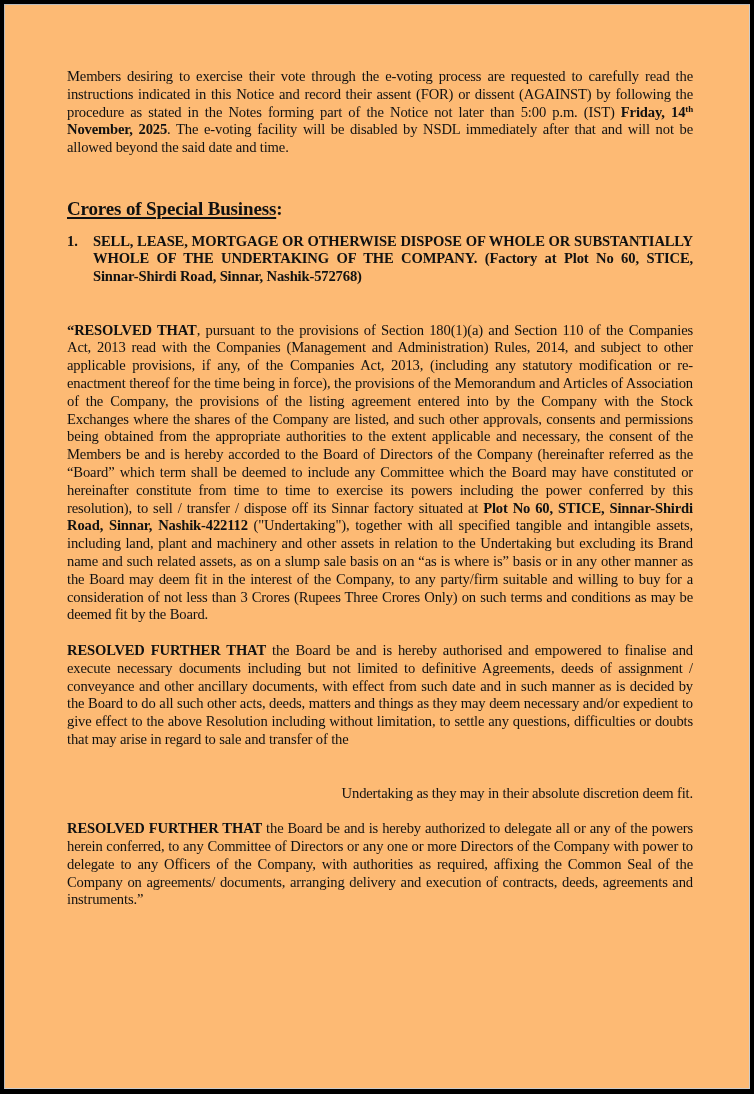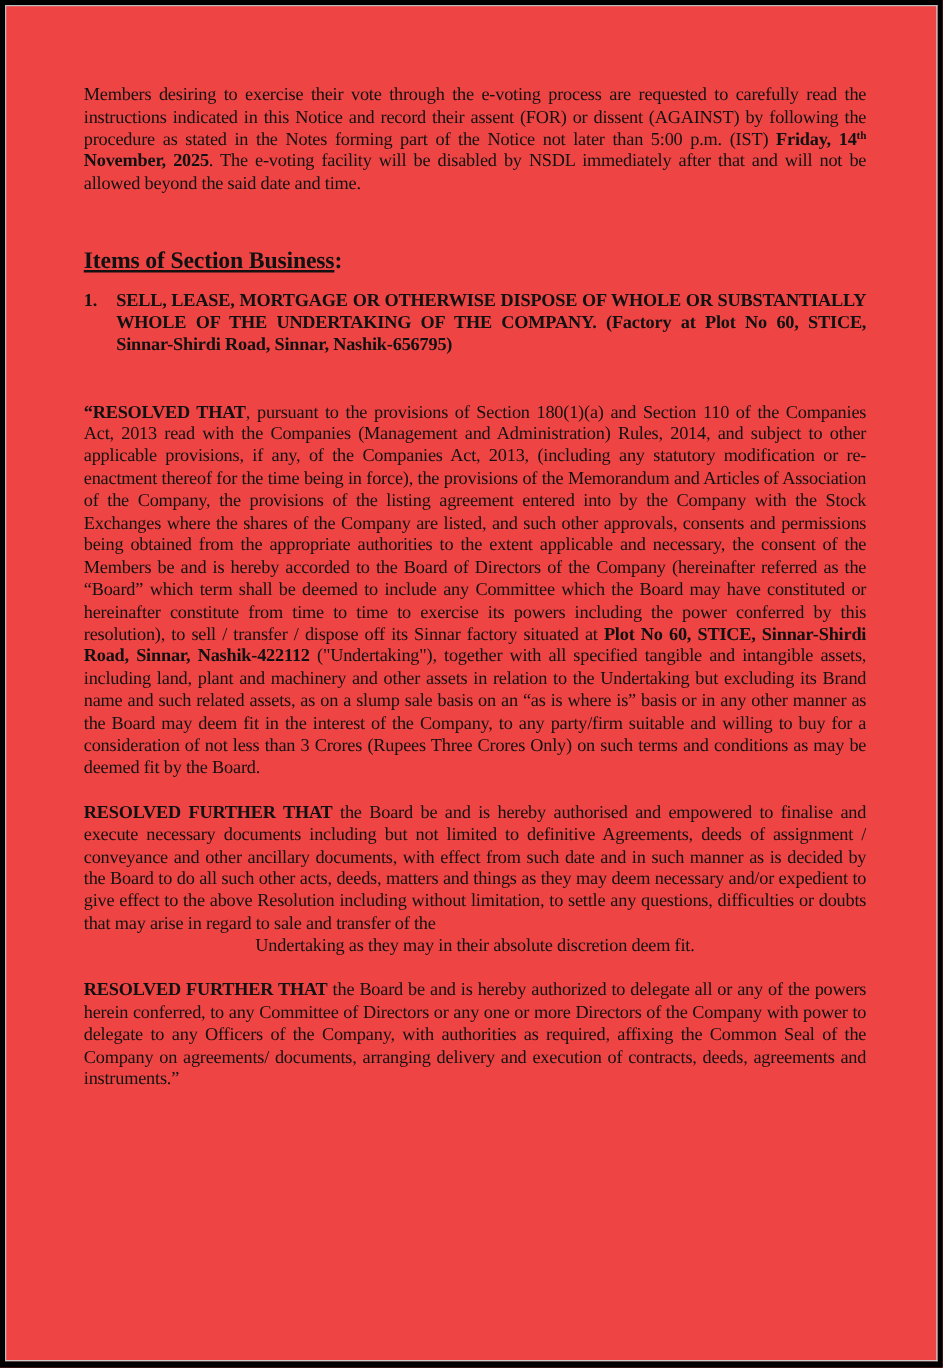--- a/index.html
+++ b/index.html
@@ -1,55 +1,55 @@
 <!DOCTYPE html>
 <html><head>
 <meta charset="utf-8">
 <style>
   html, body { margin: 0; padding: 0; background: #000; }
   body { width: 754px; height: 1094px; overflow: hidden; position: relative; }
   .page {
     position: absolute; left: 4px; top: 4px; width: 746px; height: 1085px;
-    background: #ef4444; box-sizing: border-box;
+    background: #fdba74; box-sizing: border-box;
     border-left: 1px solid #bbb; border-top: 1px solid #bbb; border-right: 1px solid #ccc; border-bottom: 1px solid #ccc;
   }
   .content {
     position: absolute; left: 62px; top: 63px; width: 626px;
     font-family: "Liberation Serif", serif; font-size: 14.6px; line-height: 17.8px;
     color: #111; text-align: justify; letter-spacing: -0.15px;
   }
   p { margin: 0; }
   .gap { height: 17.8px; }
   b { font-weight: bold; }
   sup { font-size: 9px; line-height: 0; vertical-align: 5px; font-weight: bold; }
   .heading { font-size: 19px; font-weight: bold; line-height: 24px; margin-top: 4px; margin-bottom: 0; }
   .heading u { text-decoration: underline; text-decoration-thickness: 1.5px; text-underline-offset: 2px; }
   .item { display: flex; margin-top: 12px; }
   .item-num { width: 26px; flex: 0 0 26px; font-weight: bold; }
   .item-body { flex: 1; font-weight: bold; }
-  .last-line { text-align: center; }
+  .last-line { text-align: right; margin-top: 36px; }
 </style>
 </head>
 <body>
 
 <div class="page">
   <div class="content">
 
     <p><span>Members desiring to exercise their vote through the e-voting process are requested to carefully read the instructions indicated in this Notice and record their assent (FOR) or dissent (AGAINST) by following the procedure as stated in the Notes forming part of the Notice not later than 5:00 p.m. (IST) </span><b><span>Friday, 14</span><sup>th</sup><span> November, 2025</span></b><span>. The e-voting facility will be disabled by NSDL immediately after that and will not be allowed beyond the said date and time.</span></p>
 
     <div class="gap"></div>
 
 
     <div class="gap"></div>
 
-    <p class="heading"><u>Items of Section Business</u><span>:</span></p>
+    <p class="heading"><u>Crores of Special Business</u><span>:</span></p>
 
     <div class="item">
       <span class="item-num">1.</span>
-      <span class="item-body">SELL, LEASE, MORTGAGE OR OTHERWISE DISPOSE OF WHOLE OR SUBSTANTIALLY WHOLE OF THE UNDERTAKING OF THE COMPANY. (Factory at Plot No 60, STICE, Sinnar-Shirdi Road, Sinnar, Nashik-656795)</span>
+      <span class="item-body">SELL, LEASE, MORTGAGE OR OTHERWISE DISPOSE OF WHOLE OR SUBSTANTIALLY WHOLE OF THE UNDERTAKING OF THE COMPANY. (Factory at Plot No 60, STICE, Sinnar-Shirdi Road, Sinnar, Nashik-572768)</span>
     </div>
 
     <div class="gap"></div>
 
 
     <div class="gap"></div>
 
     <p><b>“RESOLVED THAT</b><span>, pursuant to the provisions of Section 180(1)(a) and Section 110 of the Companies Act, 2013 read with the Companies (Management and Administration) Rules, 2014, and subject to other applicable provisions, if any, of the Companies Act, 2013, (including any statutory modification or re-enactment thereof for the time being in force), the provisions of the Memorandum and Articles of Association of the Company, the provisions of the listing agreement entered into by the Company with the Stock Exchanges where the shares of the Company are listed, and such other approvals, consents and permissions being obtained from the appropriate authorities to the extent applicable and necessary, the consent of the Members be and is hereby accorded to the Board of Directors of the Company (hereinafter referred as the “Board” which term shall be deemed to include any Committee which the Board may have constituted or hereinafter constitute from time to time to exercise its powers including the power conferred by this resolution), to sell / transfer / dispose off its Sinnar factory situated at </span><b>Plot No 60, STICE, Sinnar-Shirdi Road, Sinnar, Nashik-422112</b><span> ("Undertaking"), together with all specified tangible and intangible assets, including land, plant and machinery and other assets in relation to the Undertaking but excluding its Brand name and such related assets, as on a slump sale basis on an “as is where is” basis or in any other manner as the Board may deem fit in the interest of the Company, to any party/firm suitable and willing to buy for a consideration of not less than 3 Crores (Rupees Three Crores Only) on such terms and conditions as may be deemed fit by the Board.</span></p>
 
     <div class="gap"></div>

